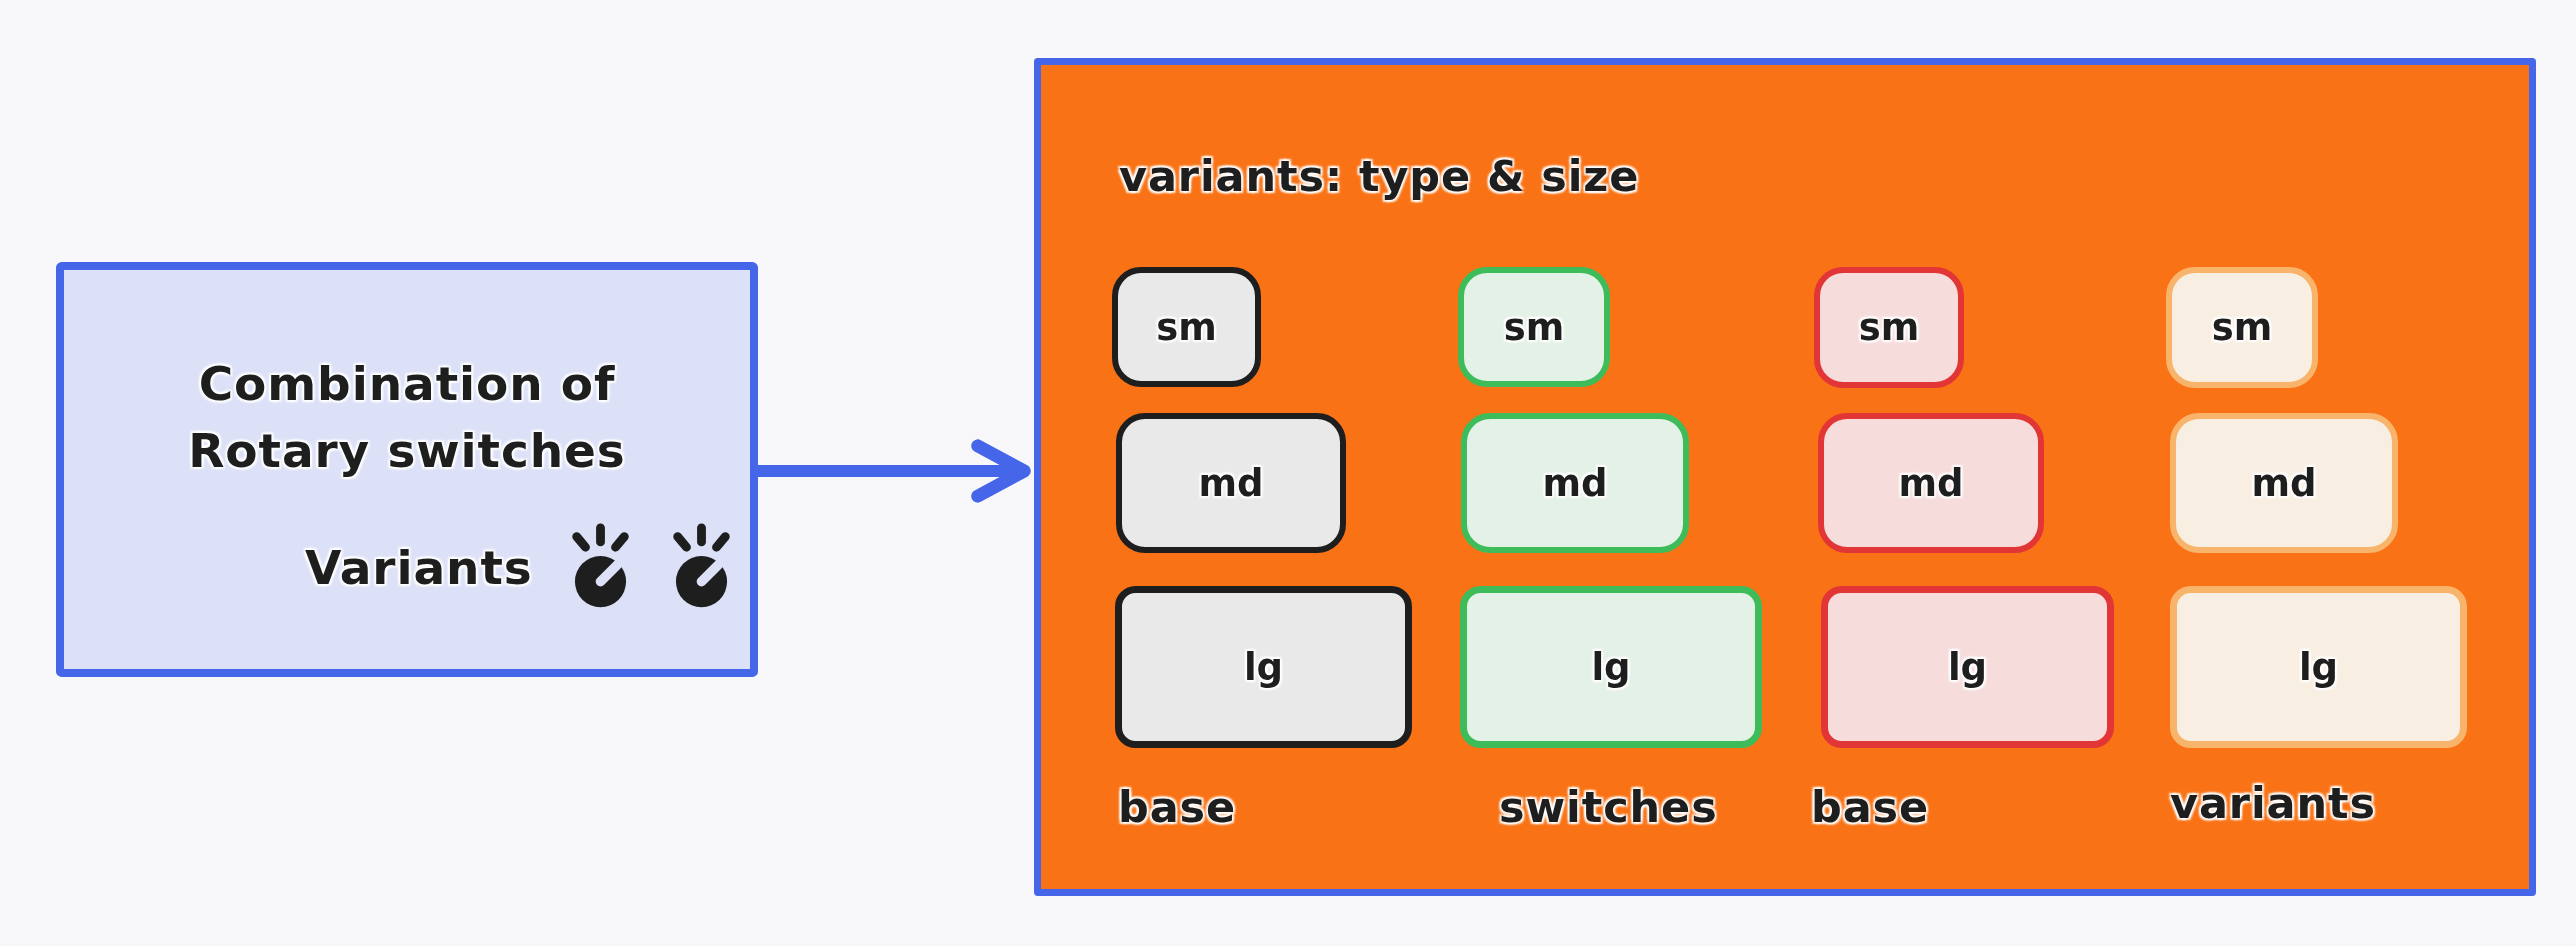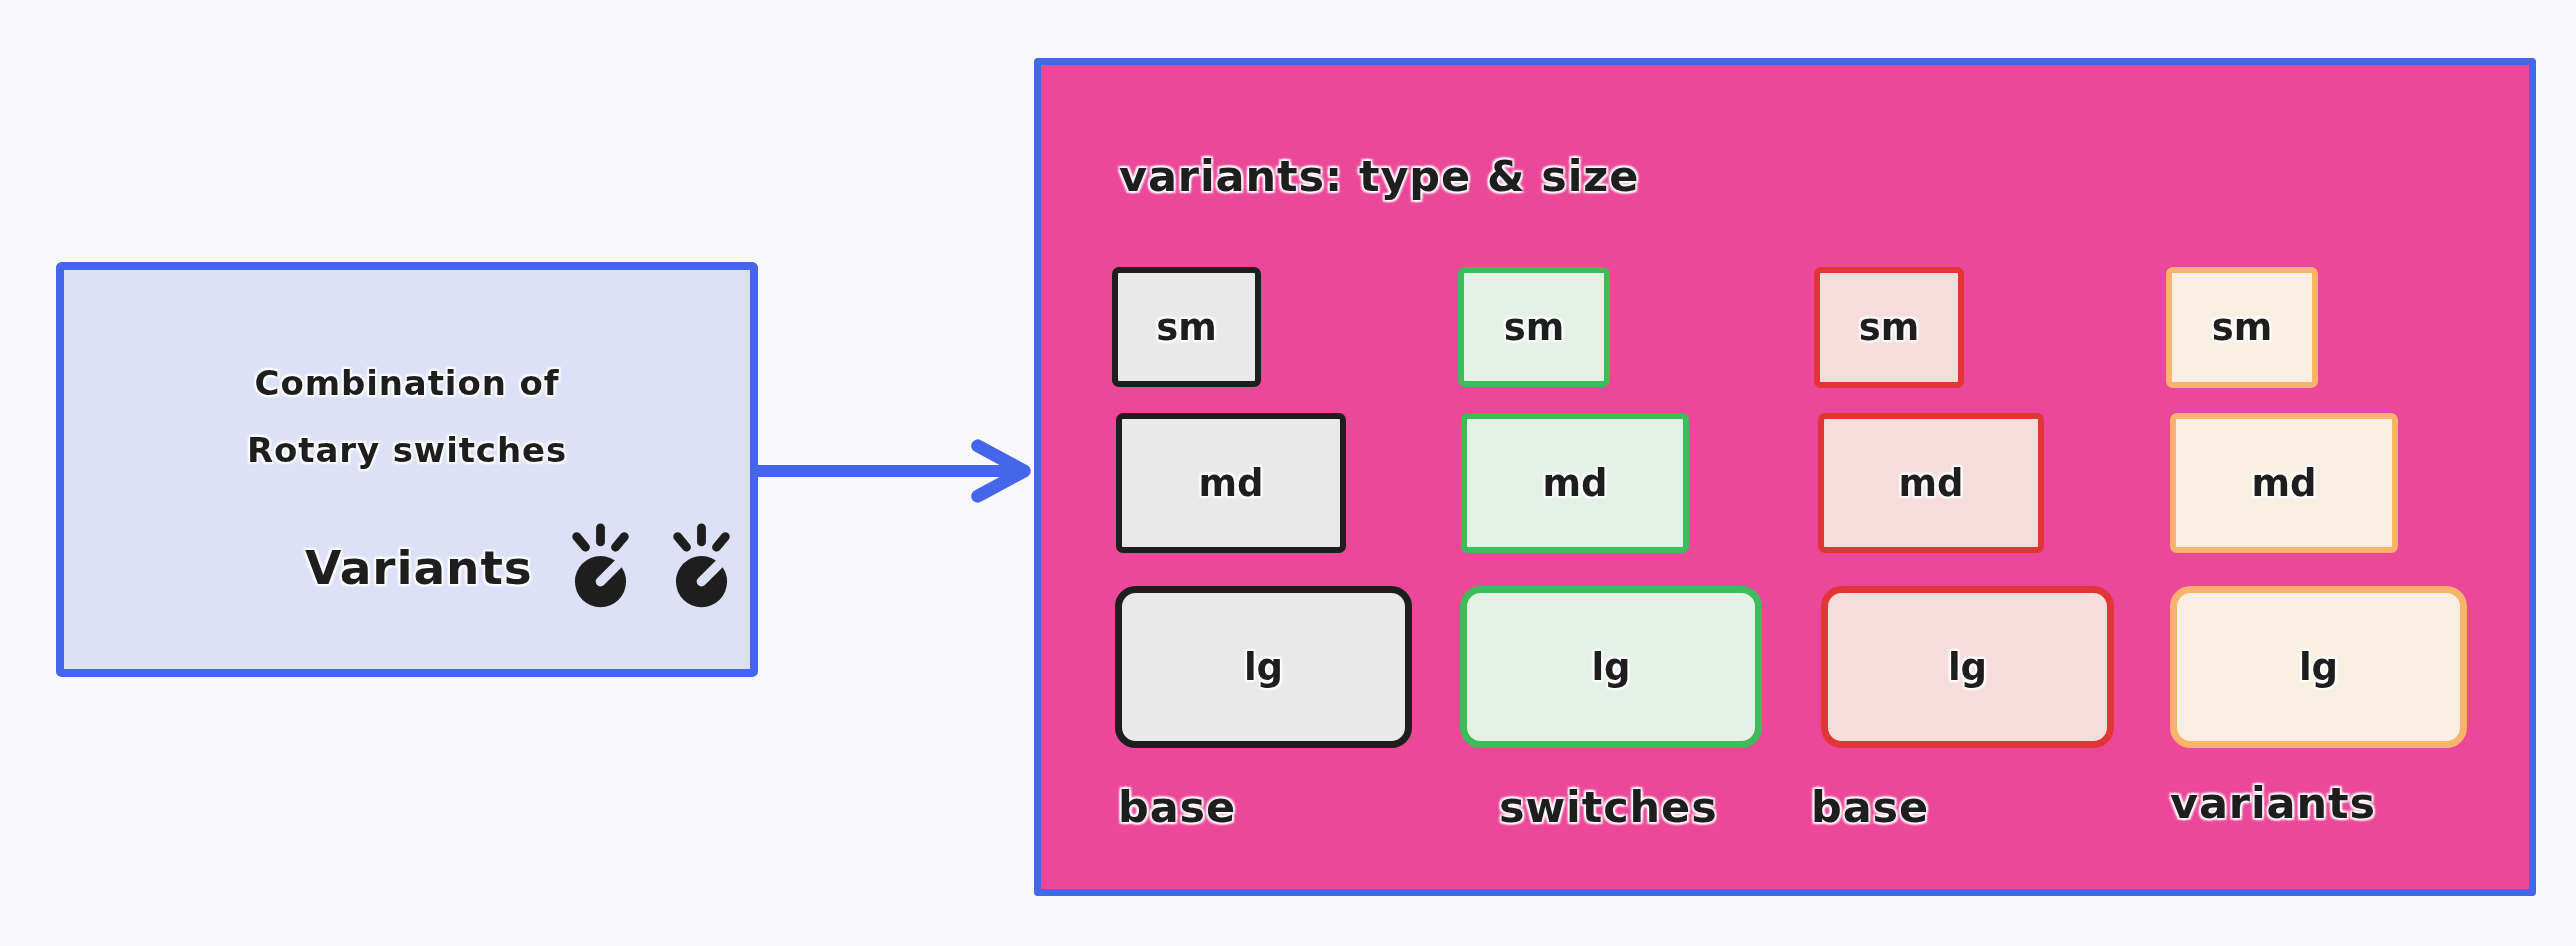--- a/index.html
+++ b/index.html
@@ -25,50 +25,50 @@
     position:absolute;left:56px;top:262px;
     width:702px;height:415px;
     background:#dce1f7;
     border:8.4px solid #4566e8;
     border-radius:5.6px;
     box-sizing:border-box;
   }
   .card-title{
     position:absolute;left:0;top:80px;width:100%;
     text-align:center;
-    font-size:34px;font-weight:700;line-height:67px;
+    font-size:47px;font-weight:700;line-height:67px;
     letter-spacing:0.9px;
   }
   .variants-row{
     position:absolute;left:241px;top:251px;height:93px;
     display:flex;align-items:center;gap:34px;
   }
   .variants-text{
     font-size:47px;font-weight:700;letter-spacing:0.9px;
     white-space:nowrap;
   }
   .knob{width:67px;height:89px;flex:0 0 auto;}
   
   .arrow{position:absolute;left:754px;top:431px;width:280px;height:80px;}
   
   .panel{
     position:absolute;left:1034px;top:58px;
     width:1502px;height:838px;
     border:7.5px solid #4566e8;
     border-radius:3.7px;
     box-sizing:border-box;
-    background:#ec4899;
+    background:#f97316;
   }
   .panel-title{
     position:absolute;left:78px;top:86px;
     font-size:43px;font-weight:700;letter-spacing:0.9px;
   }
   .cell{
     position:absolute;
-    border-radius:7px;
+    border-radius:29px;
     box-sizing:border-box;
     display:flex;align-items:center;justify-content:center;
     font-size:37px;font-weight:700;
     border:6.5px solid #1e1e1e;
     background:#e9e9e9;
   }
   .cell.lg-size{border-radius:20.5px;border-width:7.5px;}
   .c-base   {border-color:#1e1e1e;background:#e9e9e9;}
   .c-success{border-color:#3dbc59;background:#e3f1e6;}
   .c-fail   {border-color:#e23636;background:#f7dcdc;}

